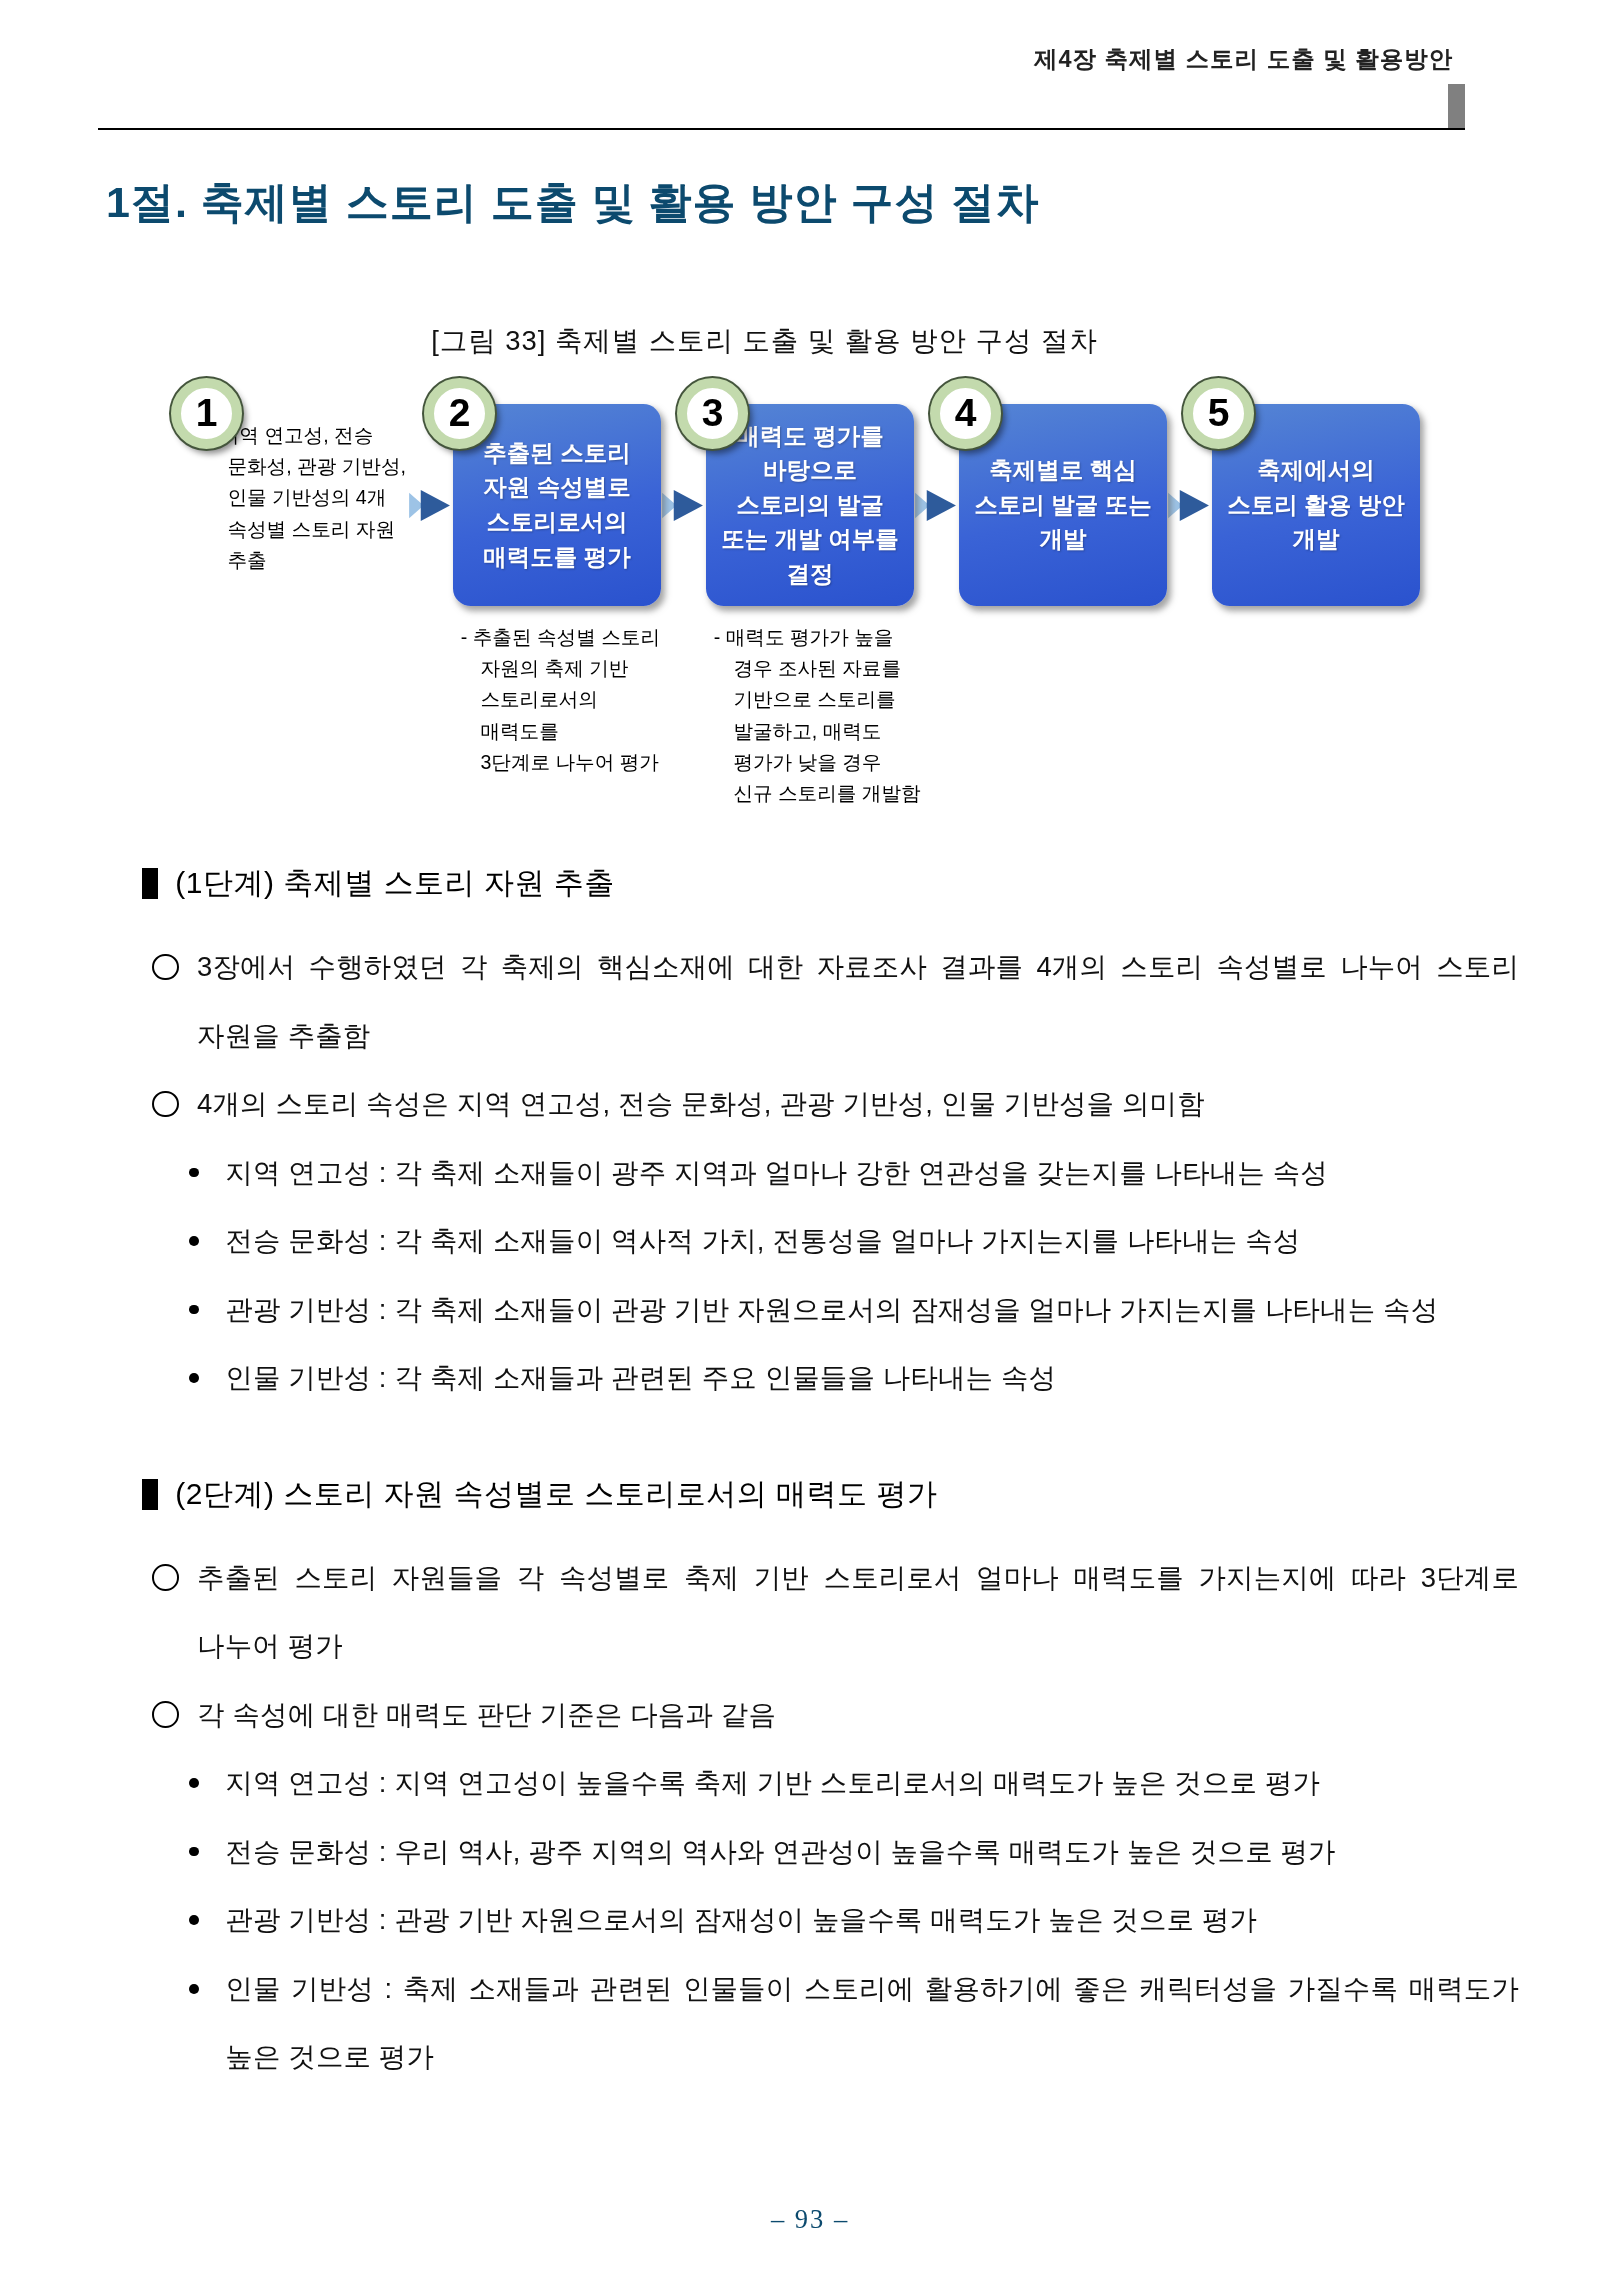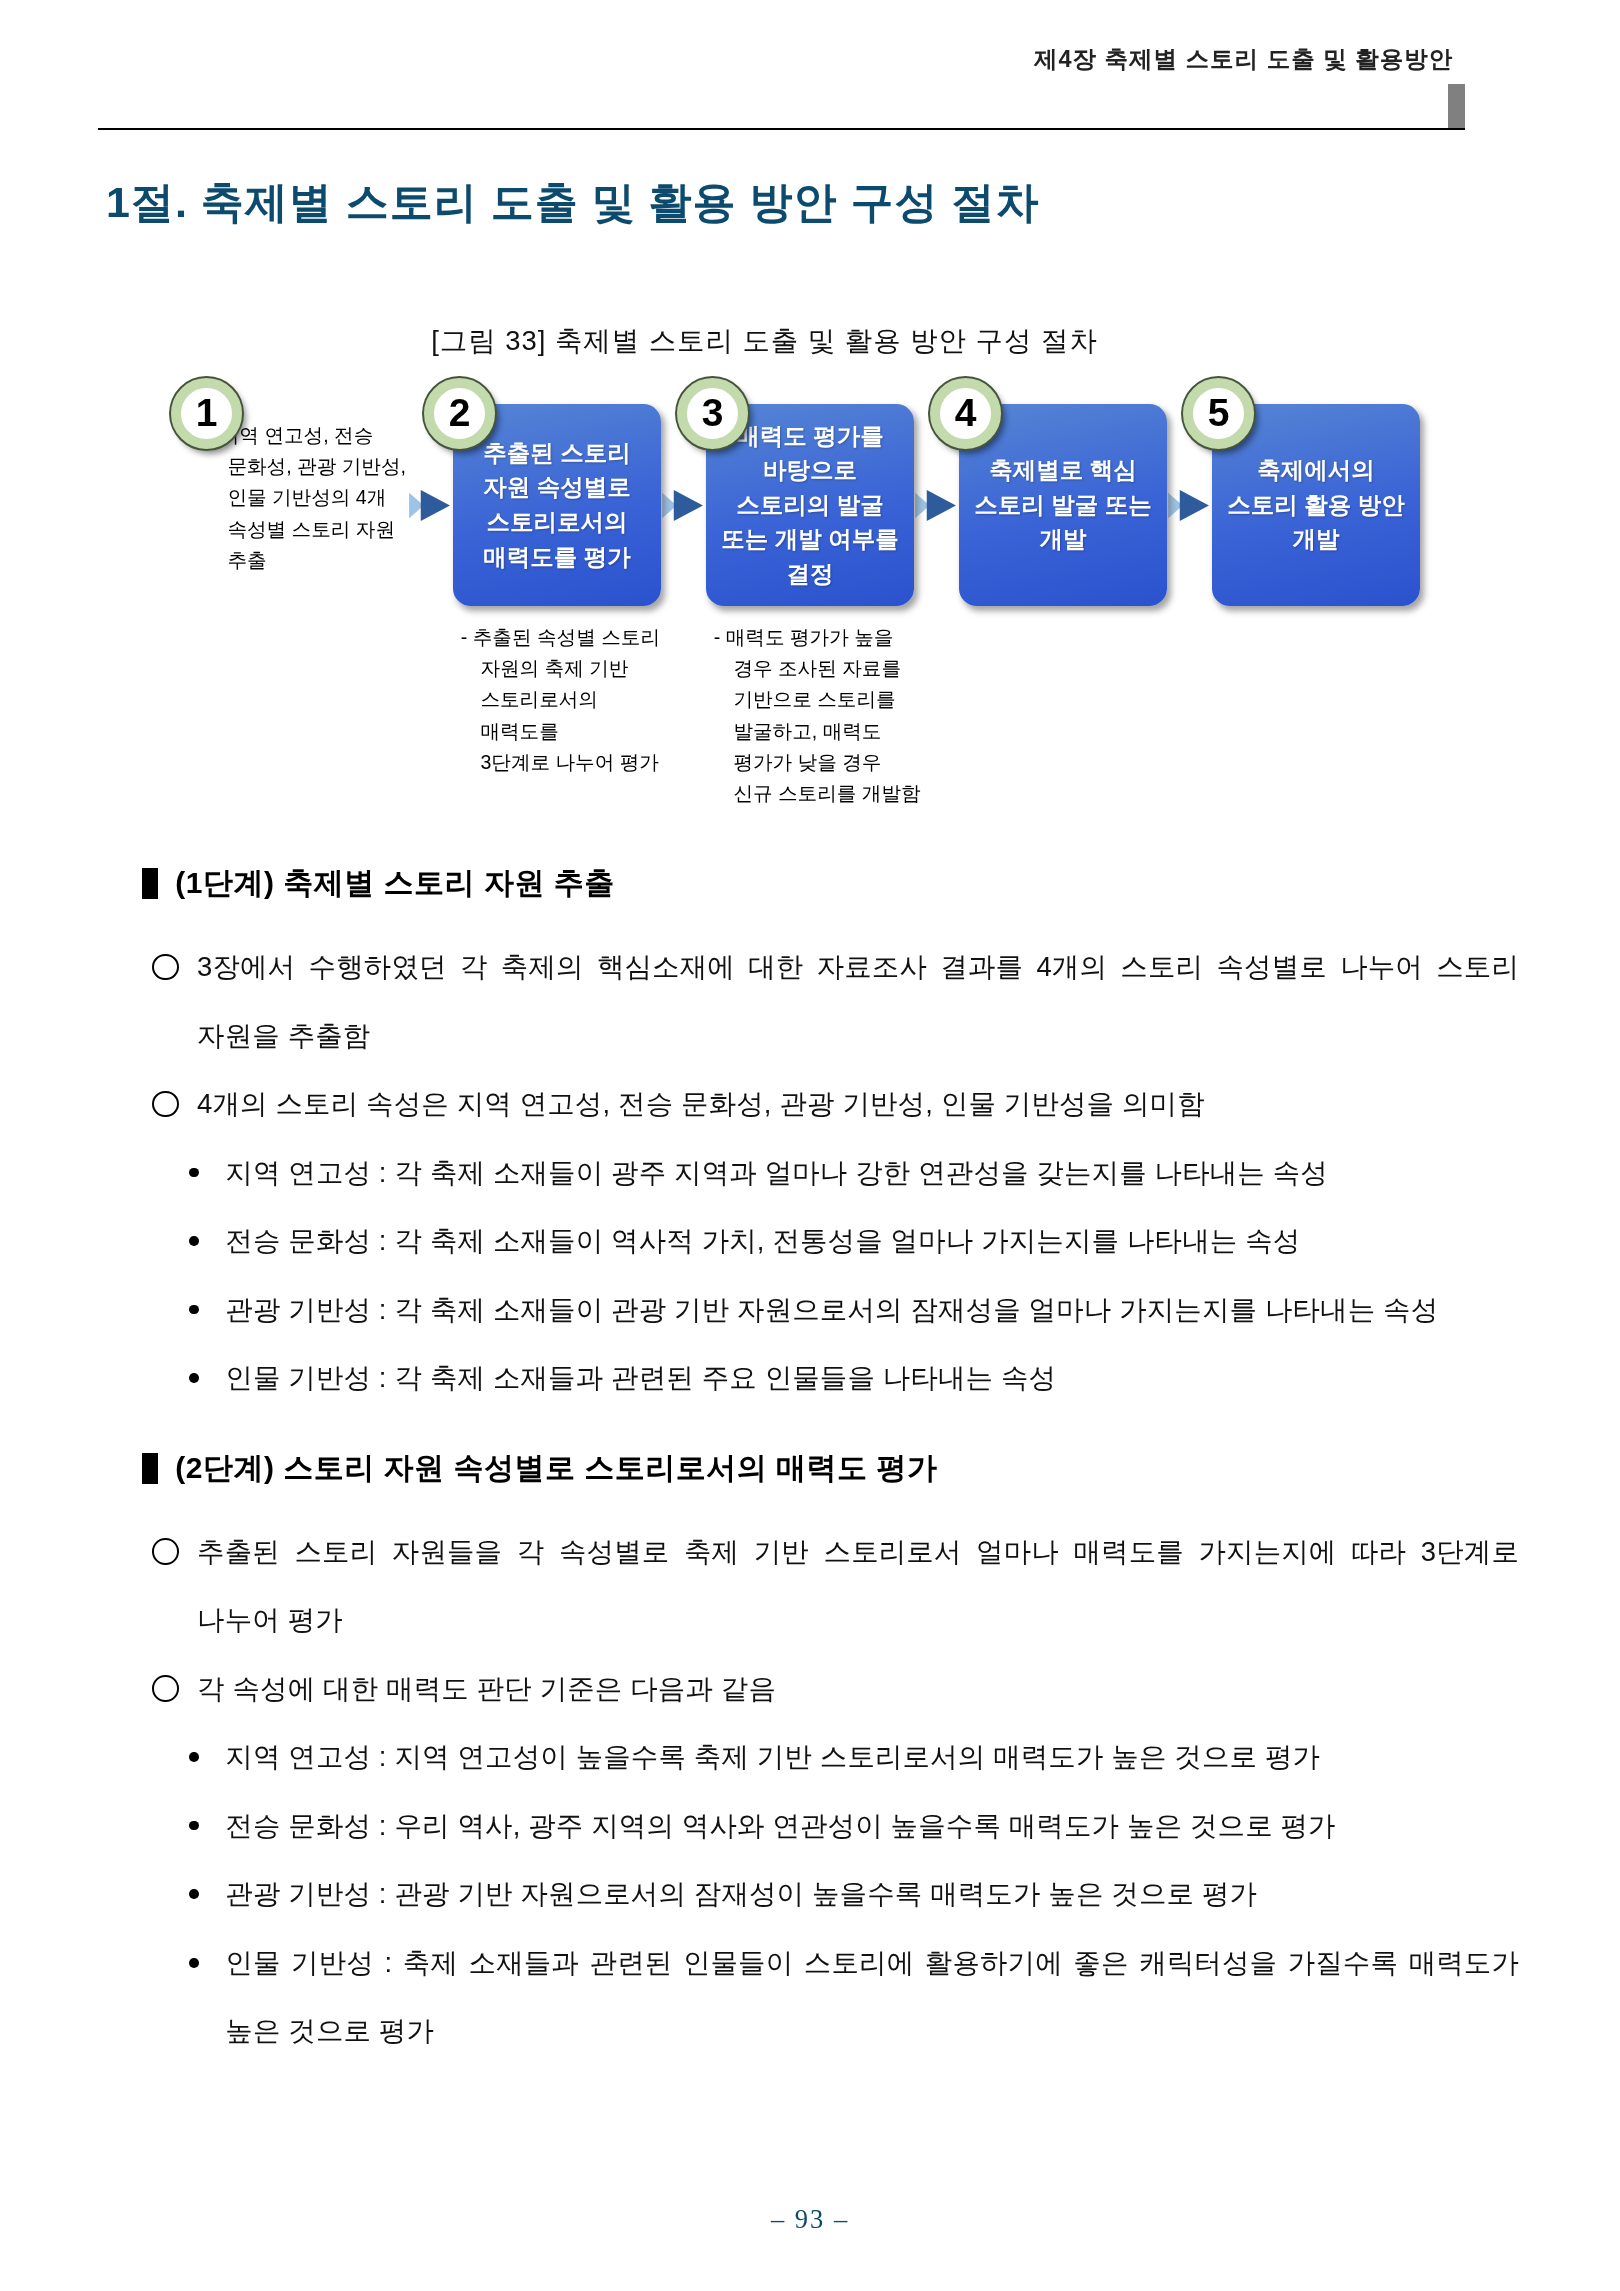--- a/index.html
+++ b/index.html
@@ -58,24 +58,24 @@
     word-break:keep-all;
   }
   .arrow { flex:0 0 45px; margin-top:123px; display:flex; justify-content:center; }
   .arrow svg { display:block; }
   .tri-light { fill:var(--arrow-light,#9DC3E6); }
   .tri-dark  { fill:var(--arrow-dark,#2E5B9B); }
   
   .content { position:absolute; top:863px; left:103px; width:1416px; }
   .section-heading {
     display:flex; align-items:center;
-    font-size:30px; font-weight:bold; color:#000; letter-spacing:0.5px;
+    font-size:30px; font-weight:normal; color:#000; letter-spacing:0.5px;
     margin:0 0 29px 39px;
   }
-  .section + .section .section-heading { margin-top:35px; }
+  .section + .section .section-heading { margin-top:61px; }
   .heading-marker { width:15.7px; height:31px; background:#000; margin-right:17.6px; flex:0 0 auto; }
   .body-item { display:flex; align-items:flex-start; font-size:27.4px; line-height:2.5; color:#111; }
   .body-item p { flex:1; text-align:justify; word-break:keep-all; letter-spacing:0.2px; }
   .lvl1 { padding-left:49px; }
   .lvl1 .bullet-circle {
     flex:0 0 26.5px; height:26.5px; border:2.5px solid #000; border-radius:50%;
     margin:20.6px 18.6px 0 0; background:#fff;
   }
   .lvl2 { padding-left:86px; }
   .lvl2 .bullet-dot {

